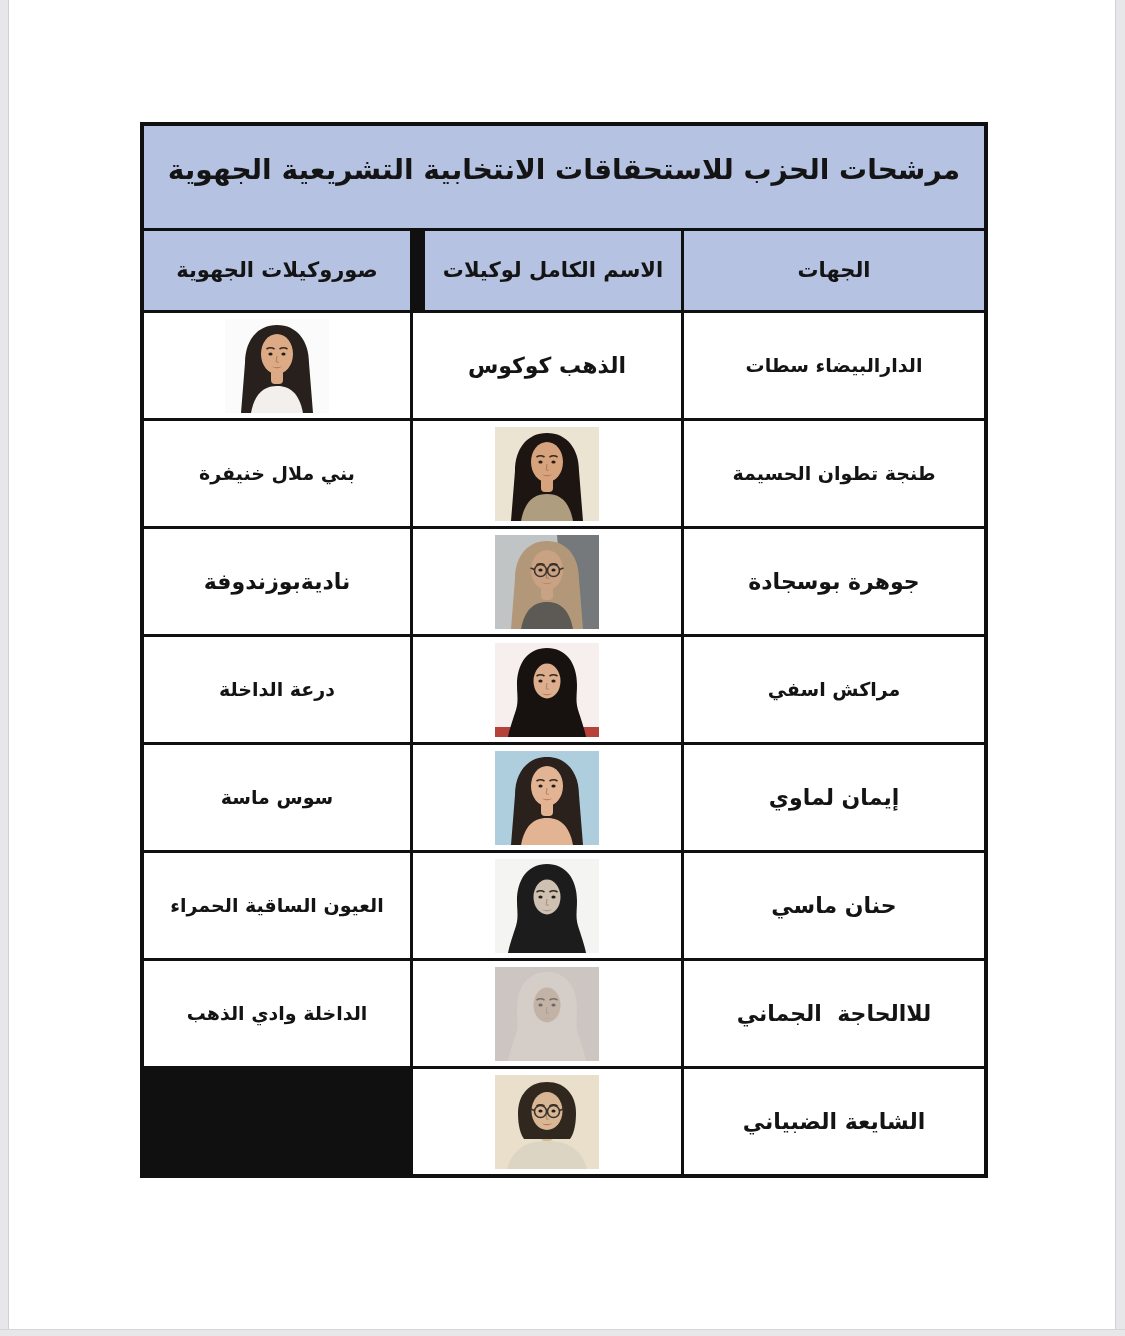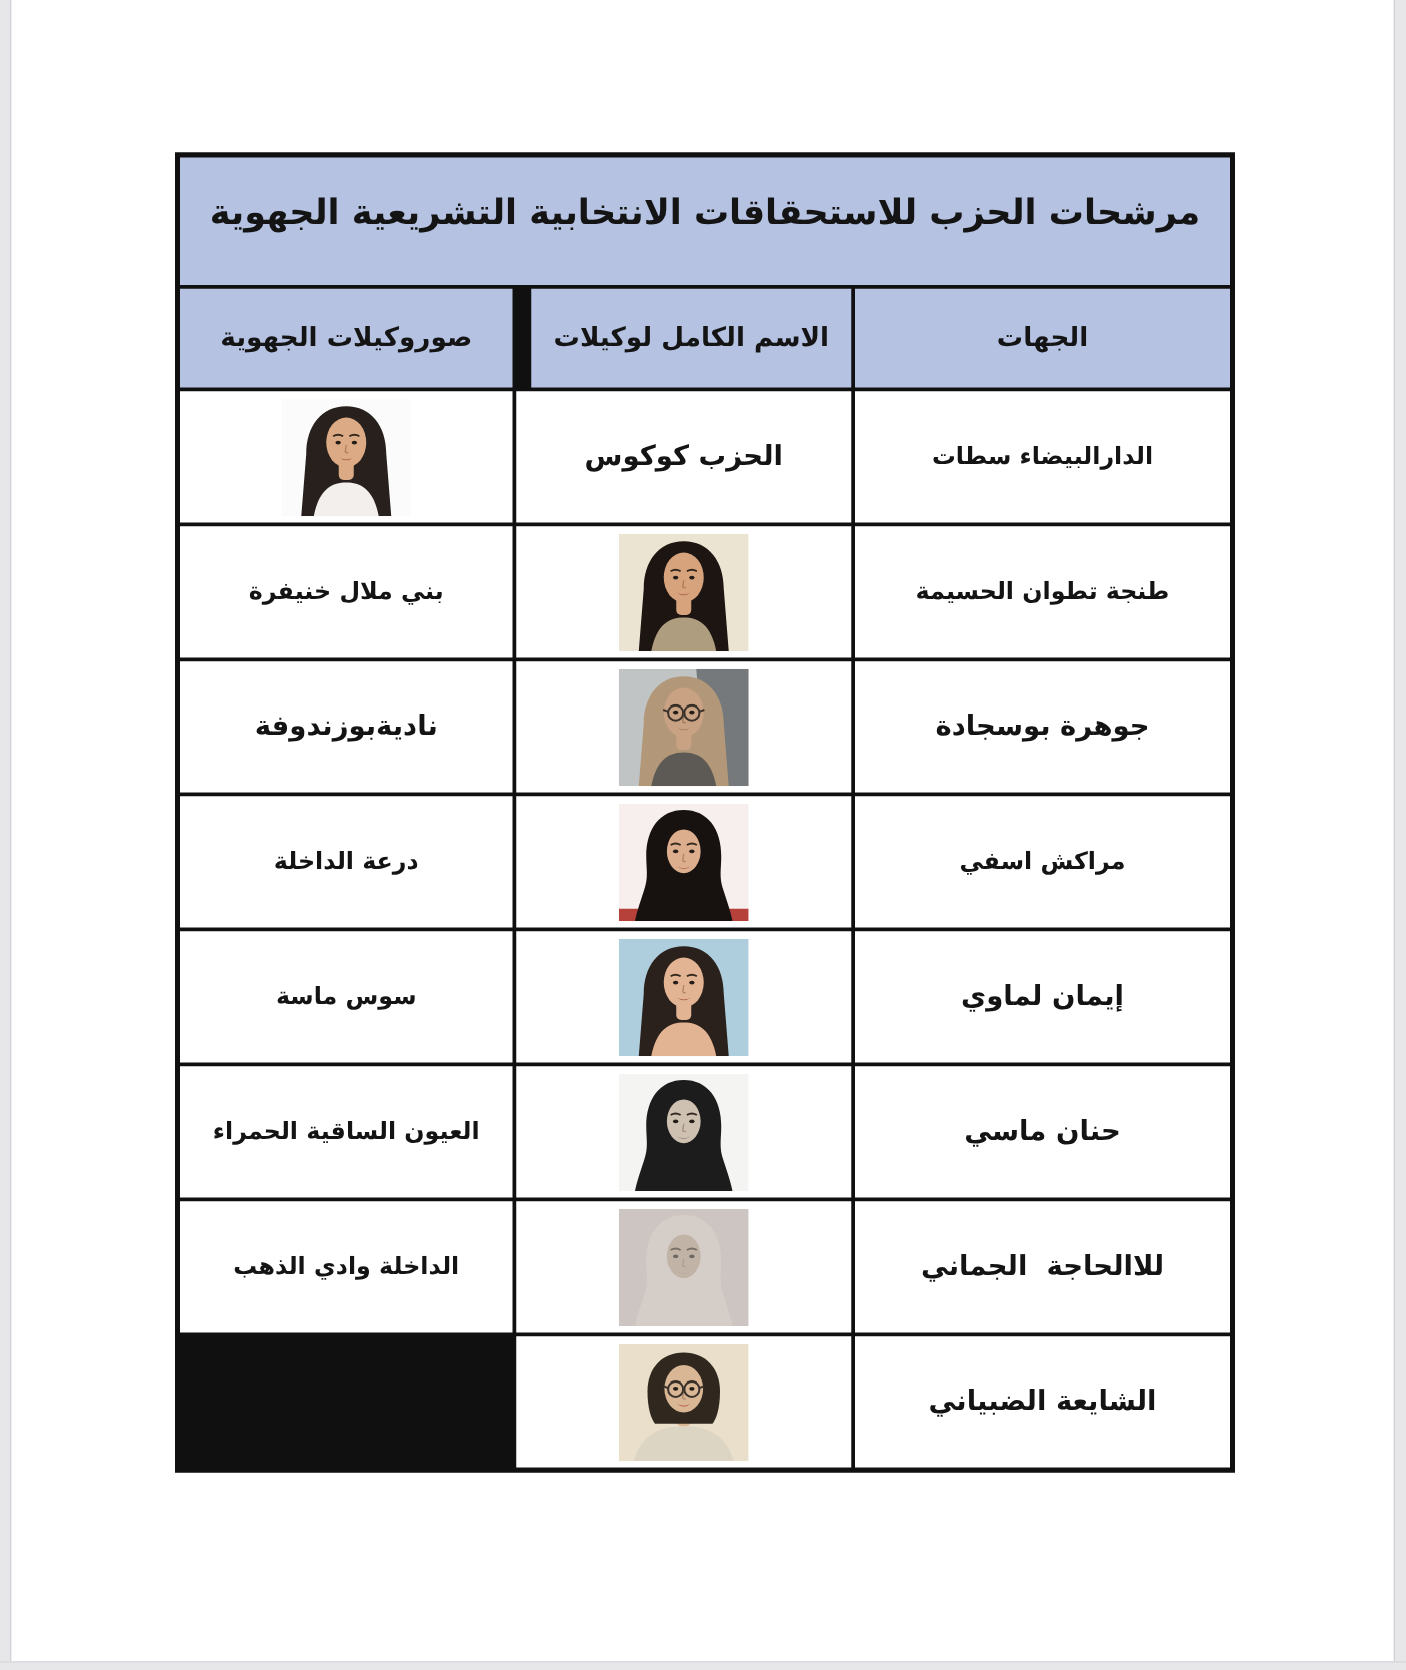--- a/index.html
+++ b/index.html
@@ -62,21 +62,21 @@
   <div class="edge edge-right"></div>
   <div class="edge edge-bottom"></div>
 
   <div class="table" id="tbl" style="background: rgb(16, 16, 16); border-color: rgb(16, 16, 16);">
     <div class="cell title hdr" style="background: rgb(181, 194, 226);">مرشحات الحزب للاستحقاقات الانتخابية التشريعية الجهوية</div>
     <div class="cell chead hdr" style="background: rgb(181, 194, 226); text-align: right;">الجهات</div>
     <div class="cell chead hdr" style="background: rgb(181, 194, 226); margin-left: 12px;">الاسم الكامل لوكيلات</div>
     <div class="cell chead hdr" style="background: rgb(181, 194, 226);">صوروكيلات الجهوية</div>
 
   <div class="cell region">الدارالبيضاء سطات</div>
-      <div class="cell cname">الحزب كوكوس</div>
+      <div class="cell cname">الذهب كوكوس</div>
       <div class="cell photo">
         <span class="photo-box" title="photo-najwa-koukous">
           <svg xmlns="http://www.w3.org/2000/svg" viewBox="0 0 104 94" width="104" height="94">
             <g>
               <rect width="104" height="94" fill="#fbfbfb"></rect>
             </g>
             <g opacity="1">
               <path d="M52 6 C32 6 20 22 20 44 L16 94 L88 94 L84 44 C84 22 72 6 52 6 Z" fill="#27201d"></path>
               <path d="M26 94 C30 73 40 67 52 67 C64 67 74 73 78 94 Z" fill="#f2efec"></path>
               <rect x="46" y="50" width="12" height="15" rx="4" fill="#dcab85"></rect>

